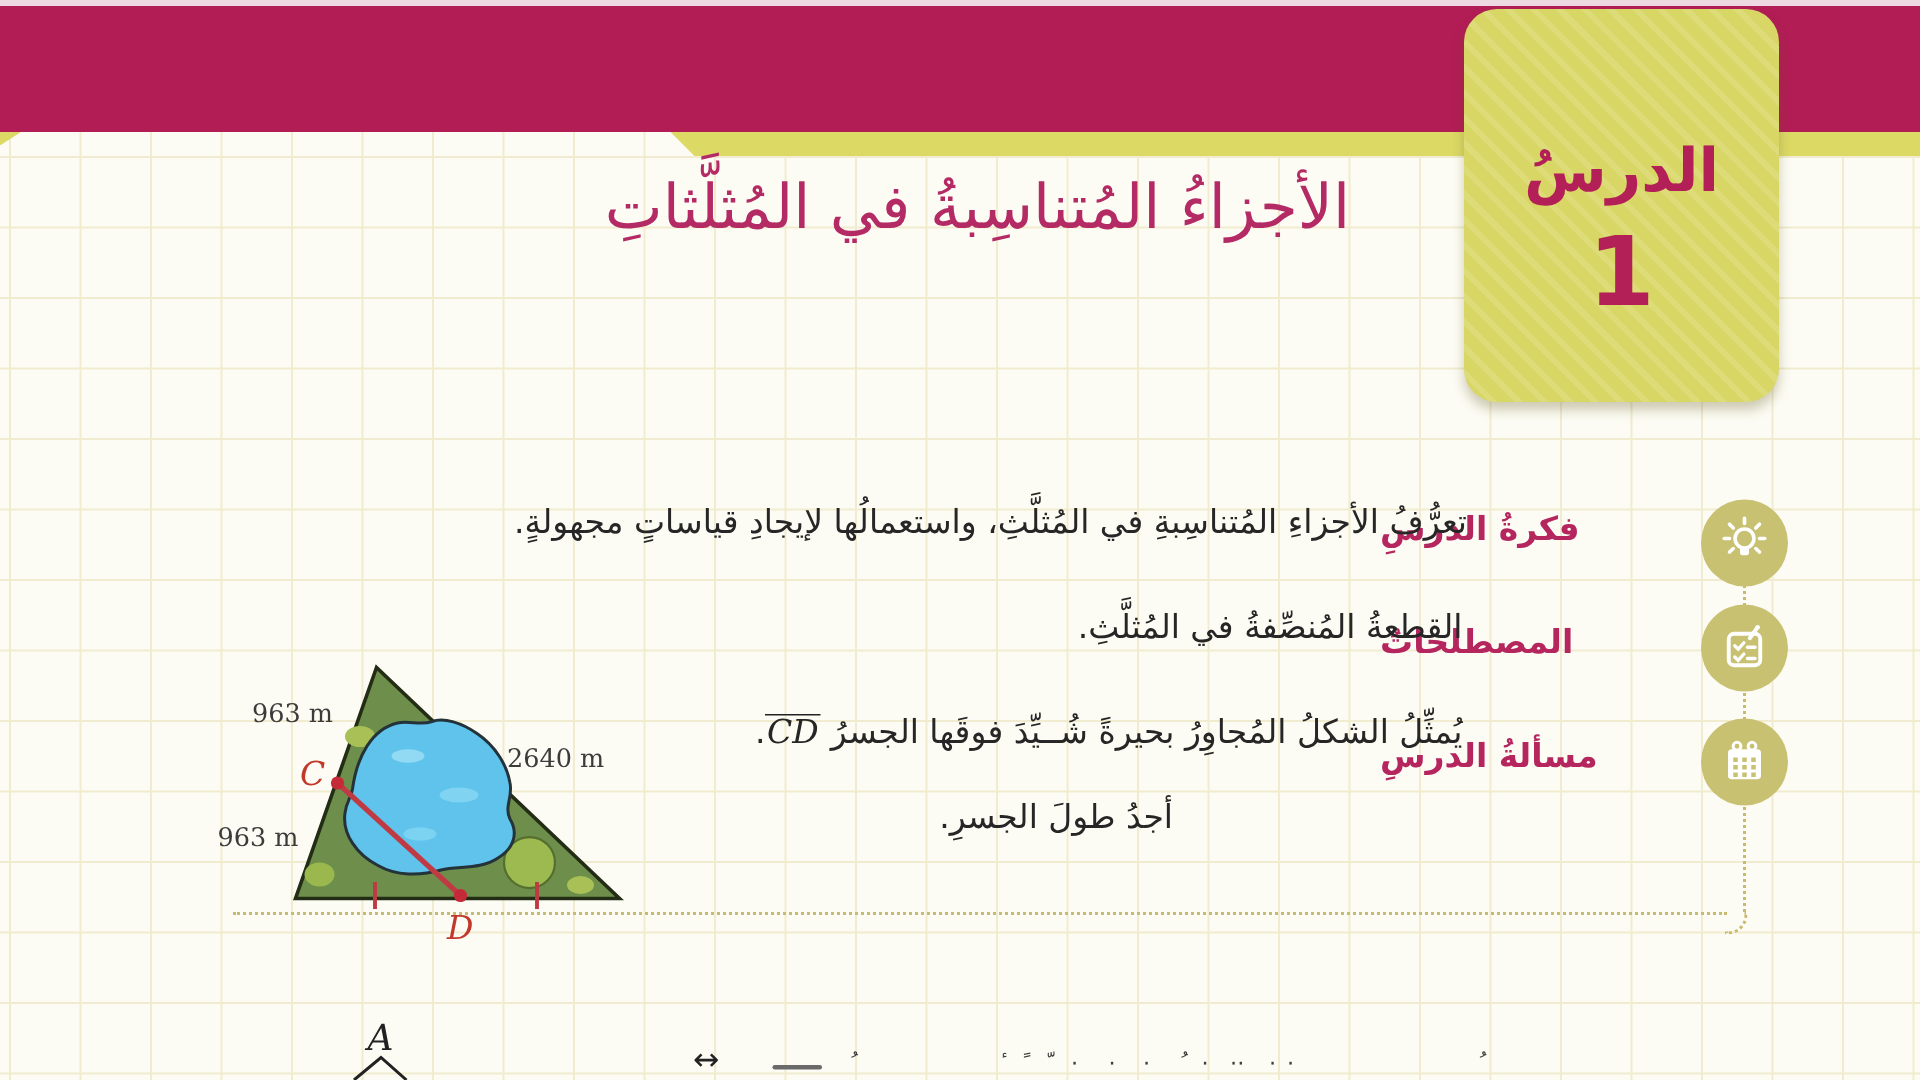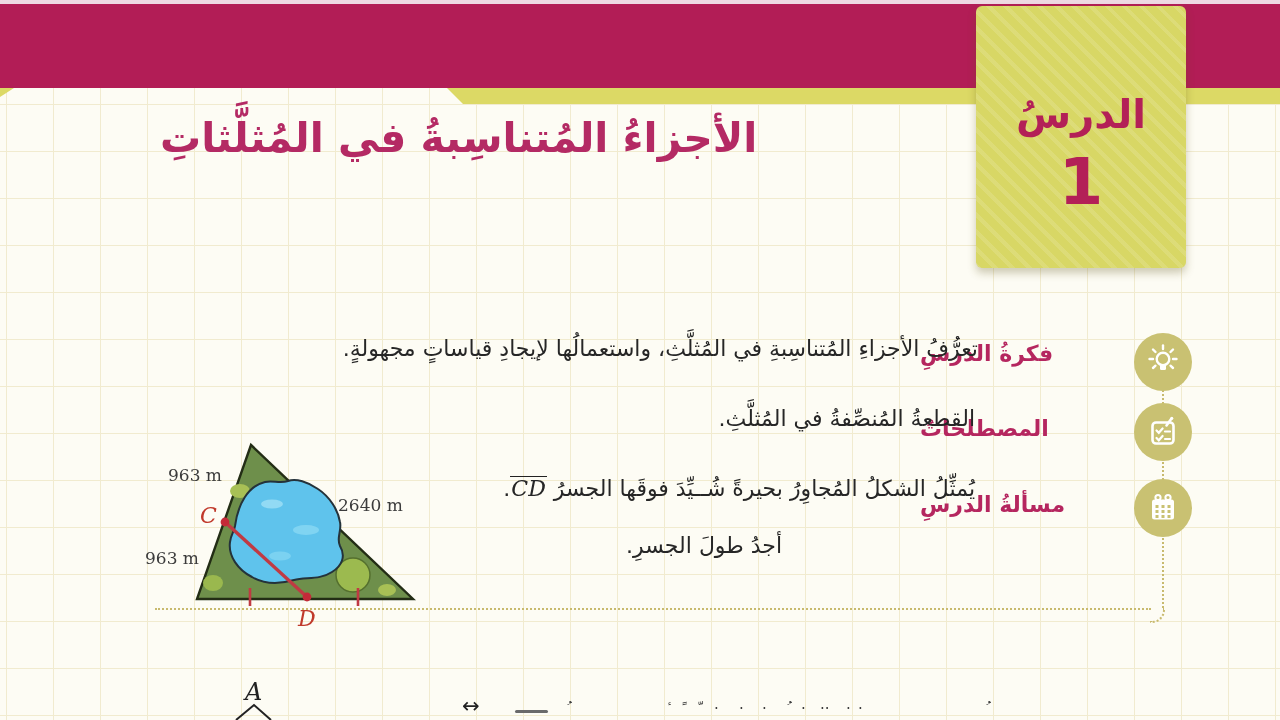--- a/index.html
+++ b/index.html
@@ -15,29 +15,29 @@
   }
   .abs{position:absolute;}
   
   #top-pink{left:0;top:0;width:1280px;height:4px;background:#eed9e3;}
   #band{left:0;top:4px;width:1280px;height:84px;background:#b21d56;}
   #yellow-strip{left:447px;top:88px;width:833px;height:16px;background:#dcd965;
     clip-path:polygon(0 0,833px 0,833px 16px,16px 16px);}
   #yellow-sliver{left:0;top:88px;width:14px;height:9px;background:#dcd965;
     clip-path:polygon(0 0,14px 0,0 9px);}
   
-  #lesson-tab{left:976px;top:6px;width:210px;height:262px;border-radius:6px;
+  #lesson-tab{left:976px;top:6px;width:210px;height:262px;border-radius:22px;
     background:#d8d765;
     background-image:repeating-linear-gradient(45deg, rgba(255,255,255,0.12) 0 4px, transparent 4px 12px);
     box-shadow:0 5px 8px rgba(95,85,25,0.30); text-align:center;}
   #lesson-tab .word{margin-top:88px;font-size:40px;font-weight:bold;color:#b32057;line-height:1;}
   #lesson-tab .num{margin-top:16px;font-size:64px;font-weight:bold;color:#b32057;line-height:1;}
   
-  #title-ar{left:160px;top:114px;width:740px;text-align:left;direction:rtl;
-    font-size:41px;font-weight:bold;color:#b42a64;}
+  #title-ar{left:160px;top:114px;width:740px;text-align:right;direction:rtl;
+    font-size:41px;font-weight:normal;color:#b42a64;}
   #title-en{left:160px;top:188px;width:740px;text-align:center;
     font-size:33px;font-weight:bold;color:#b42a64;letter-spacing:0.5px;}
   
   .side-label{width:200px;text-align:left;direction:rtl;font-size:22px;font-weight:bold;color:#b5265f;}
   .icon-circle{width:58px;height:58px;border-radius:50%;background:#c9c172;display:flex;align-items:center;justify-content:center;}
   #dotline-v{left:1162px;top:362px;height:246px;border-right:2px dotted #c8ba6e;}
   #dotline-corner{left:1150px;top:608px;width:13px;height:13px;border-right:2px dotted #c8ba6e;border-bottom:2px dotted #c8ba6e;border-bottom-right-radius:13px;}
   #dotline-h{left:155px;top:608px;width:996px;border-bottom:2px dotted #c8ba6e;}
   
   .body-text{direction:rtl;font-size:22px;color:#262626;font-family:"DejaVu Sans",sans-serif;}

